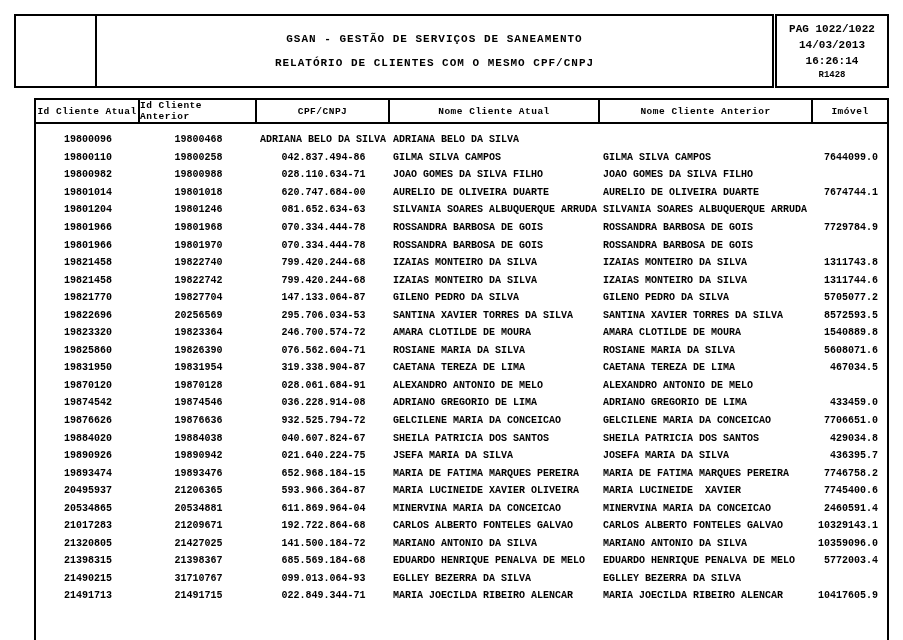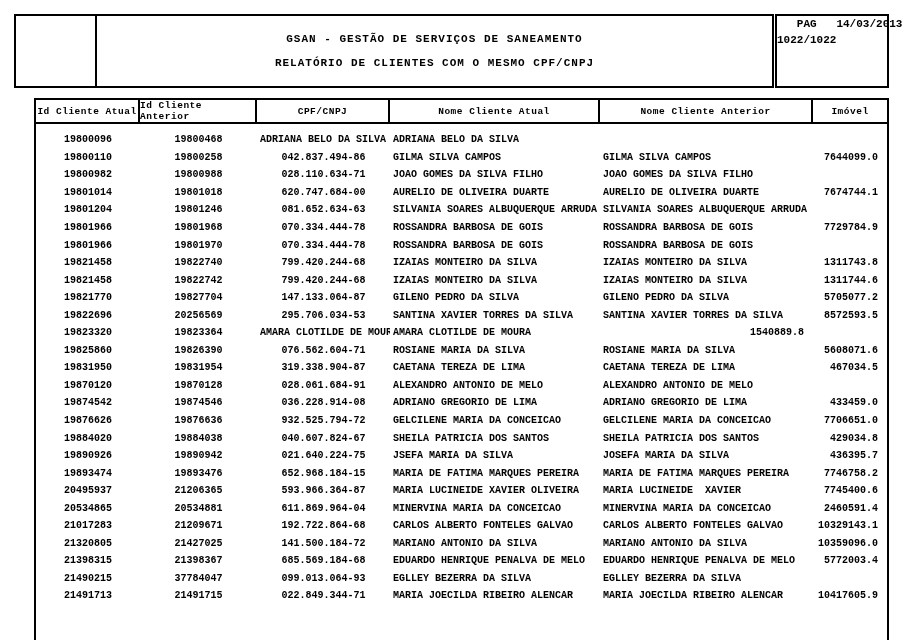--- a/index.html
+++ b/index.html
@@ -11,21 +11,21 @@
   }
   .page{position:absolute;left:14px;top:14px;width:875px;}
 
   
   .header-row{display:flex;align-items:stretch;height:74px;box-sizing:border-box;}
   .header-main{flex:1;display:flex;border:2px solid #000;box-sizing:border-box;}
   .logo-cell{width:81px;border-right:2px solid #000;box-sizing:border-box;}
   .title-cell{flex:1;display:flex;flex-direction:column;justify-content:center;
               text-align:center;font-size:11px;line-height:24px;letter-spacing:1px;}
   .meta-box{width:114px;border:2px solid #000;box-sizing:border-box;margin-left:1px;
-            display:flex;flex-direction:row;
+            display:flex;flex-direction:column;justify-content:center;
             text-align:center;font-size:11px;line-height:16px;}
   .meta-box .rcode{font-size:9px;line-height:12px;}
 
   
   .table{margin-top:10px;padding-left:20px;}
   .grid{display:grid;grid-template-columns:104px 117px 133px 210px 213px 1fr;}
   .thead{border:2px solid #000;box-sizing:border-box;height:26px;}
   .thead .th{border-right:2px solid #000;box-sizing:border-box;
              display:flex;align-items:center;justify-content:center;
              font-size:9.5px;letter-spacing:0.5px;}
@@ -157,20 +157,21 @@
           <div class="td c0">19822696</div>
           <div class="td c1">20256569</div>
           <div class="td c2">295.706.034-53</div>
           <div class="td c3">SANTINA XAVIER TORRES DA SILVA</div>
           <div class="td c4">SANTINA XAVIER TORRES DA SILVA</div>
           <div class="td c5">8572593.5</div>
         </div>
         <div class="tr grid">
           <div class="td c0">19823320</div>
           <div class="td c1">19823364</div>
+          <div class="td c2">246.700.574-72</div>
           <div class="td c3">AMARA CLOTILDE DE MOURA</div>
           <div class="td c4">AMARA CLOTILDE DE MOURA</div>
           <div class="td c5">1540889.8</div>
         </div>
         <div class="tr grid">
           <div class="td c0">19825860</div>
           <div class="td c1">19826390</div>
           <div class="td c2">076.562.604-71</div>
           <div class="td c3">ROSIANE MARIA DA SILVA</div>
           <div class="td c4">ROSIANE MARIA DA SILVA</div>
@@ -267,21 +268,21 @@
         <div class="tr grid">
           <div class="td c0">21398315</div>
           <div class="td c1">21398367</div>
           <div class="td c2">685.569.184-68</div>
           <div class="td c3">EDUARDO HENRIQUE PENALVA DE MELO</div>
           <div class="td c4">EDUARDO HENRIQUE PENALVA DE MELO</div>
           <div class="td c5">5772003.4</div>
         </div>
         <div class="tr grid">
           <div class="td c0">21490215</div>
-          <div class="td c1">37784047</div>
+          <div class="td c1">31710767</div>
           <div class="td c2">099.013.064-93</div>
           <div class="td c3">EGLLEY BEZERRA DA SILVA</div>
           <div class="td c4">EGLLEY BEZERRA DA SILVA</div>
           <div class="td c5"></div>
         </div>
         <div class="tr grid">
           <div class="td c0">21491713</div>
           <div class="td c1">21491715</div>
           <div class="td c2">022.849.344-71</div>
           <div class="td c3">MARIA JOECILDA RIBEIRO ALENCAR</div>

